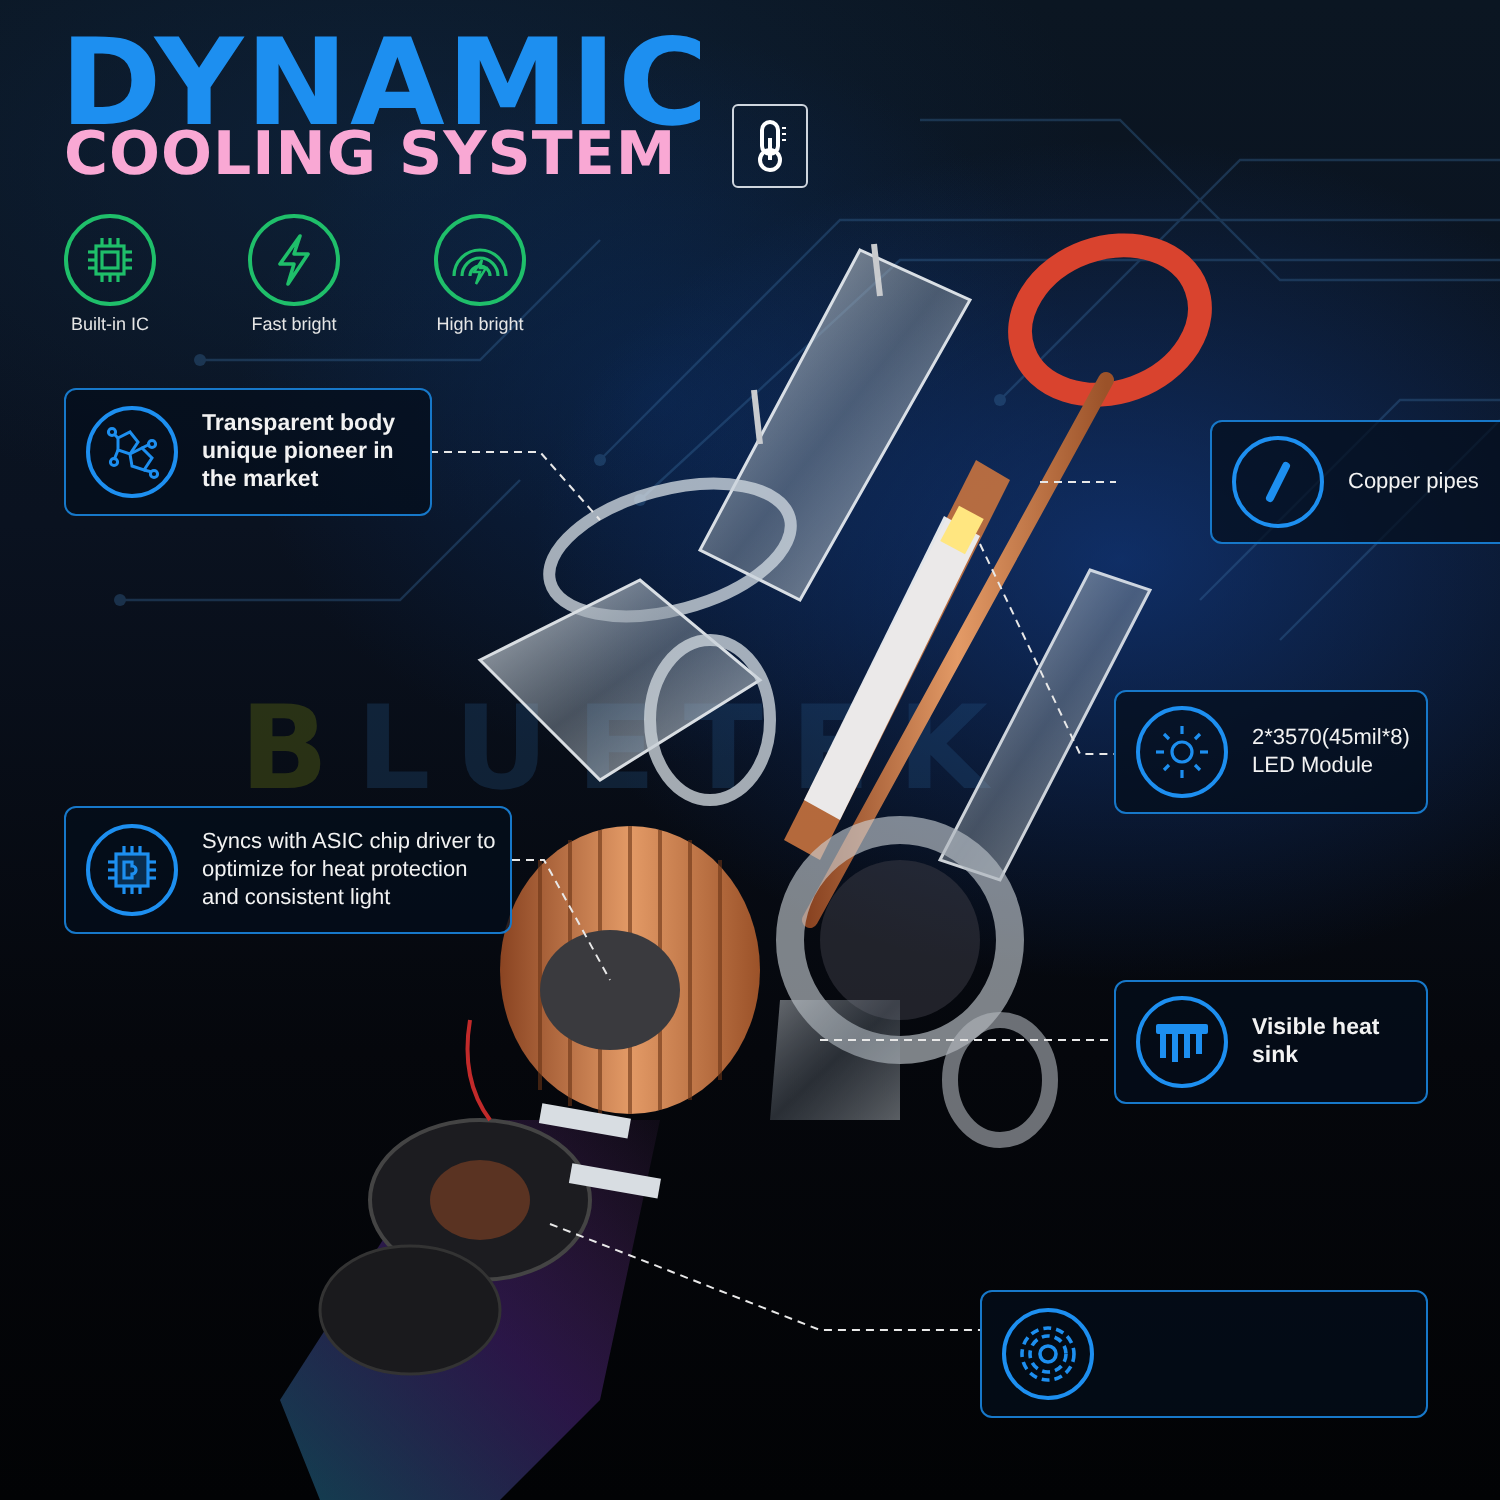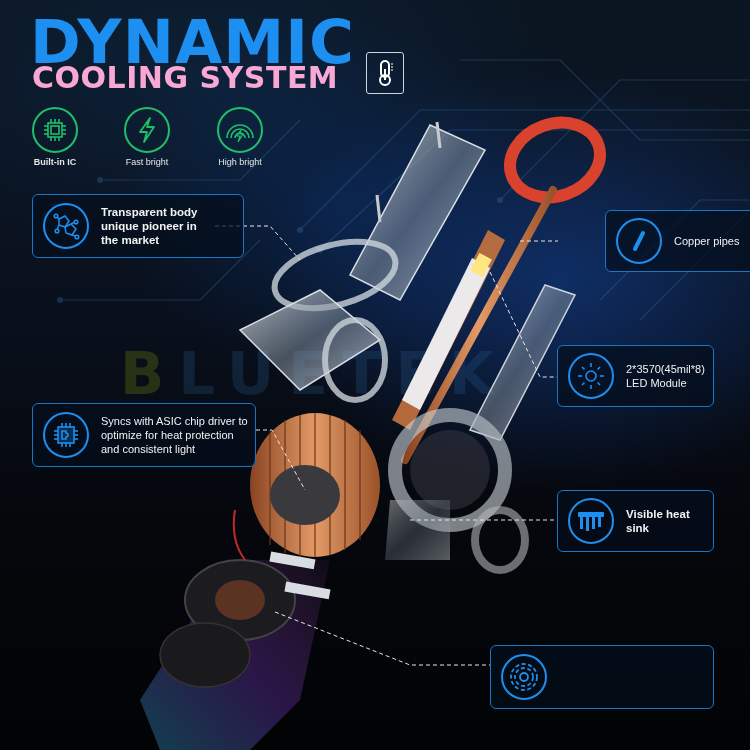--- a/index.html
+++ b/index.html
@@ -181,21 +181,21 @@
       <circle cx="9" cy="21" r="5" fill="none" stroke="#fff" stroke-width="2"></circle>
       <line x1="9" y1="10" x2="9" y2="21" stroke="#fff" stroke-width="2"></line>
       <g stroke="#fff" stroke-width="1">
         <line x1="15" y1="5" x2="17" y2="5"></line>
         <line x1="15" y1="8" x2="17" y2="8"></line>
         <line x1="15" y1="11" x2="17" y2="11"></line>
       </g>
     </svg>
 </div>
 
-<div class="feat" style="left:20px;font-weight:bold;">
+<div class="feat" style="left:20px;">
   <div class="ring">
     <svg width="26" height="26" viewBox="0 0 26 26" fill="none" stroke="#1fbf6a" stroke-width="1.6">
         <rect x="6" y="6" width="14" height="14"></rect>
         <rect x="9" y="9" width="8" height="8"></rect>
         <g>
           <line x1="9" y1="2" x2="9" y2="6"></line>
           <line x1="13" y1="2" x2="13" y2="6"></line>
           <line x1="17" y1="2" x2="17" y2="6"></line>
           <line x1="9" y1="20" x2="9" y2="24"></line>
           <line x1="13" y1="20" x2="13" y2="24"></line>
@@ -224,21 +224,21 @@
     <svg width="32" height="28" viewBox="0 0 32 28" fill="none" stroke="#1fbf6a" stroke-width="1.6">
         <path d="M3 22 A13 13 0 0 1 29 22"></path>
         <path d="M7 22 A9 9 0 0 1 25 22"></path>
         <path d="M11 22 A5 5 0 0 1 21 22"></path>
         <polygon points="17,14 13,20 16,20 14,26 19,18 16,18" stroke-width="1.2"></polygon>
       </svg>
   </div>
   <div class="lbl">High bright</div>
 </div>
 
-<div class="callout" style="left:32px; top:194px; width:212px; height:64px;">
+<div class="callout" style="left:32px; top:194px; width:184px; height:64px;">
   <div class="cicon">
     <svg width="30" height="30" viewBox="0 0 30 30" fill="none" stroke="#1d8ff0" stroke-width="1.5">
         <polygon points="8,8 14,5 18,10 14,16 8,14"></polygon>
         <polygon points="14,16 20,13 25,18 21,24 15,22"></polygon>
         <circle cx="5" cy="5" r="1.8"></circle>
         <circle cx="25" cy="11" r="1.8"></circle>
         <circle cx="6" cy="20" r="1.8"></circle>
         <circle cx="26" cy="26" r="1.8"></circle>
         <line x1="6" y1="6" x2="8" y2="8"></line>
         <line x1="20" y1="13" x2="24" y2="11"></line>

